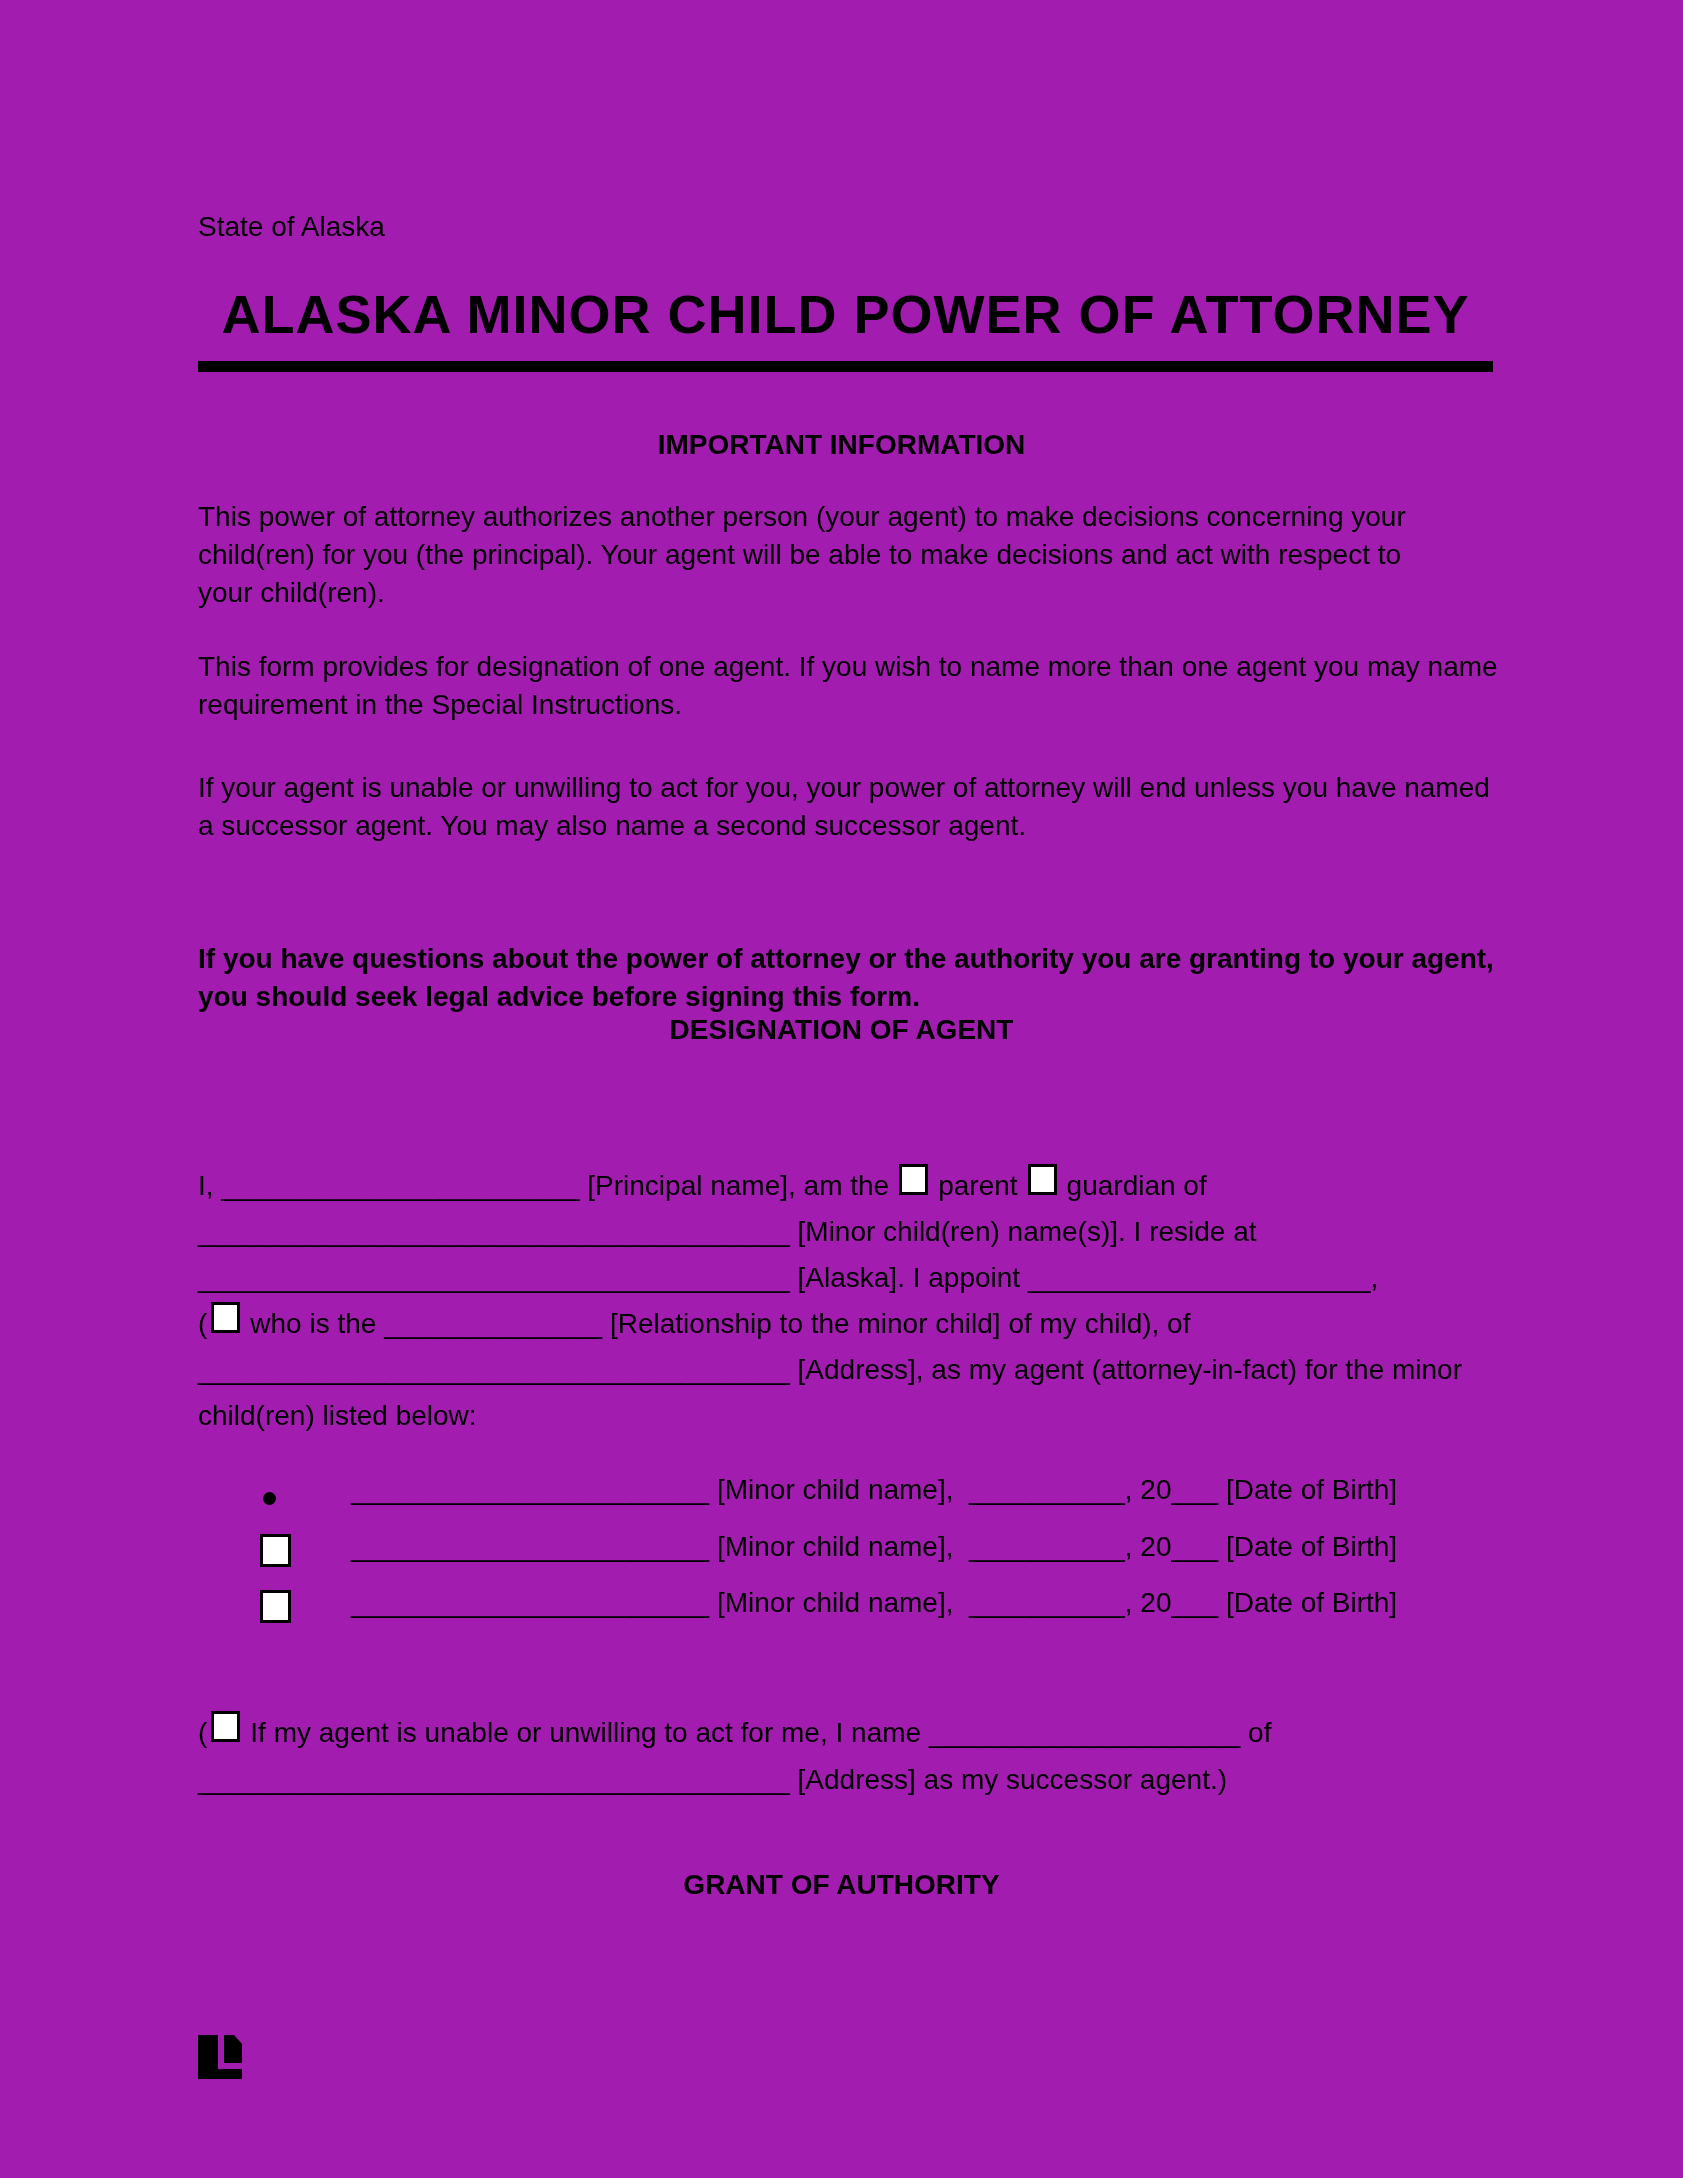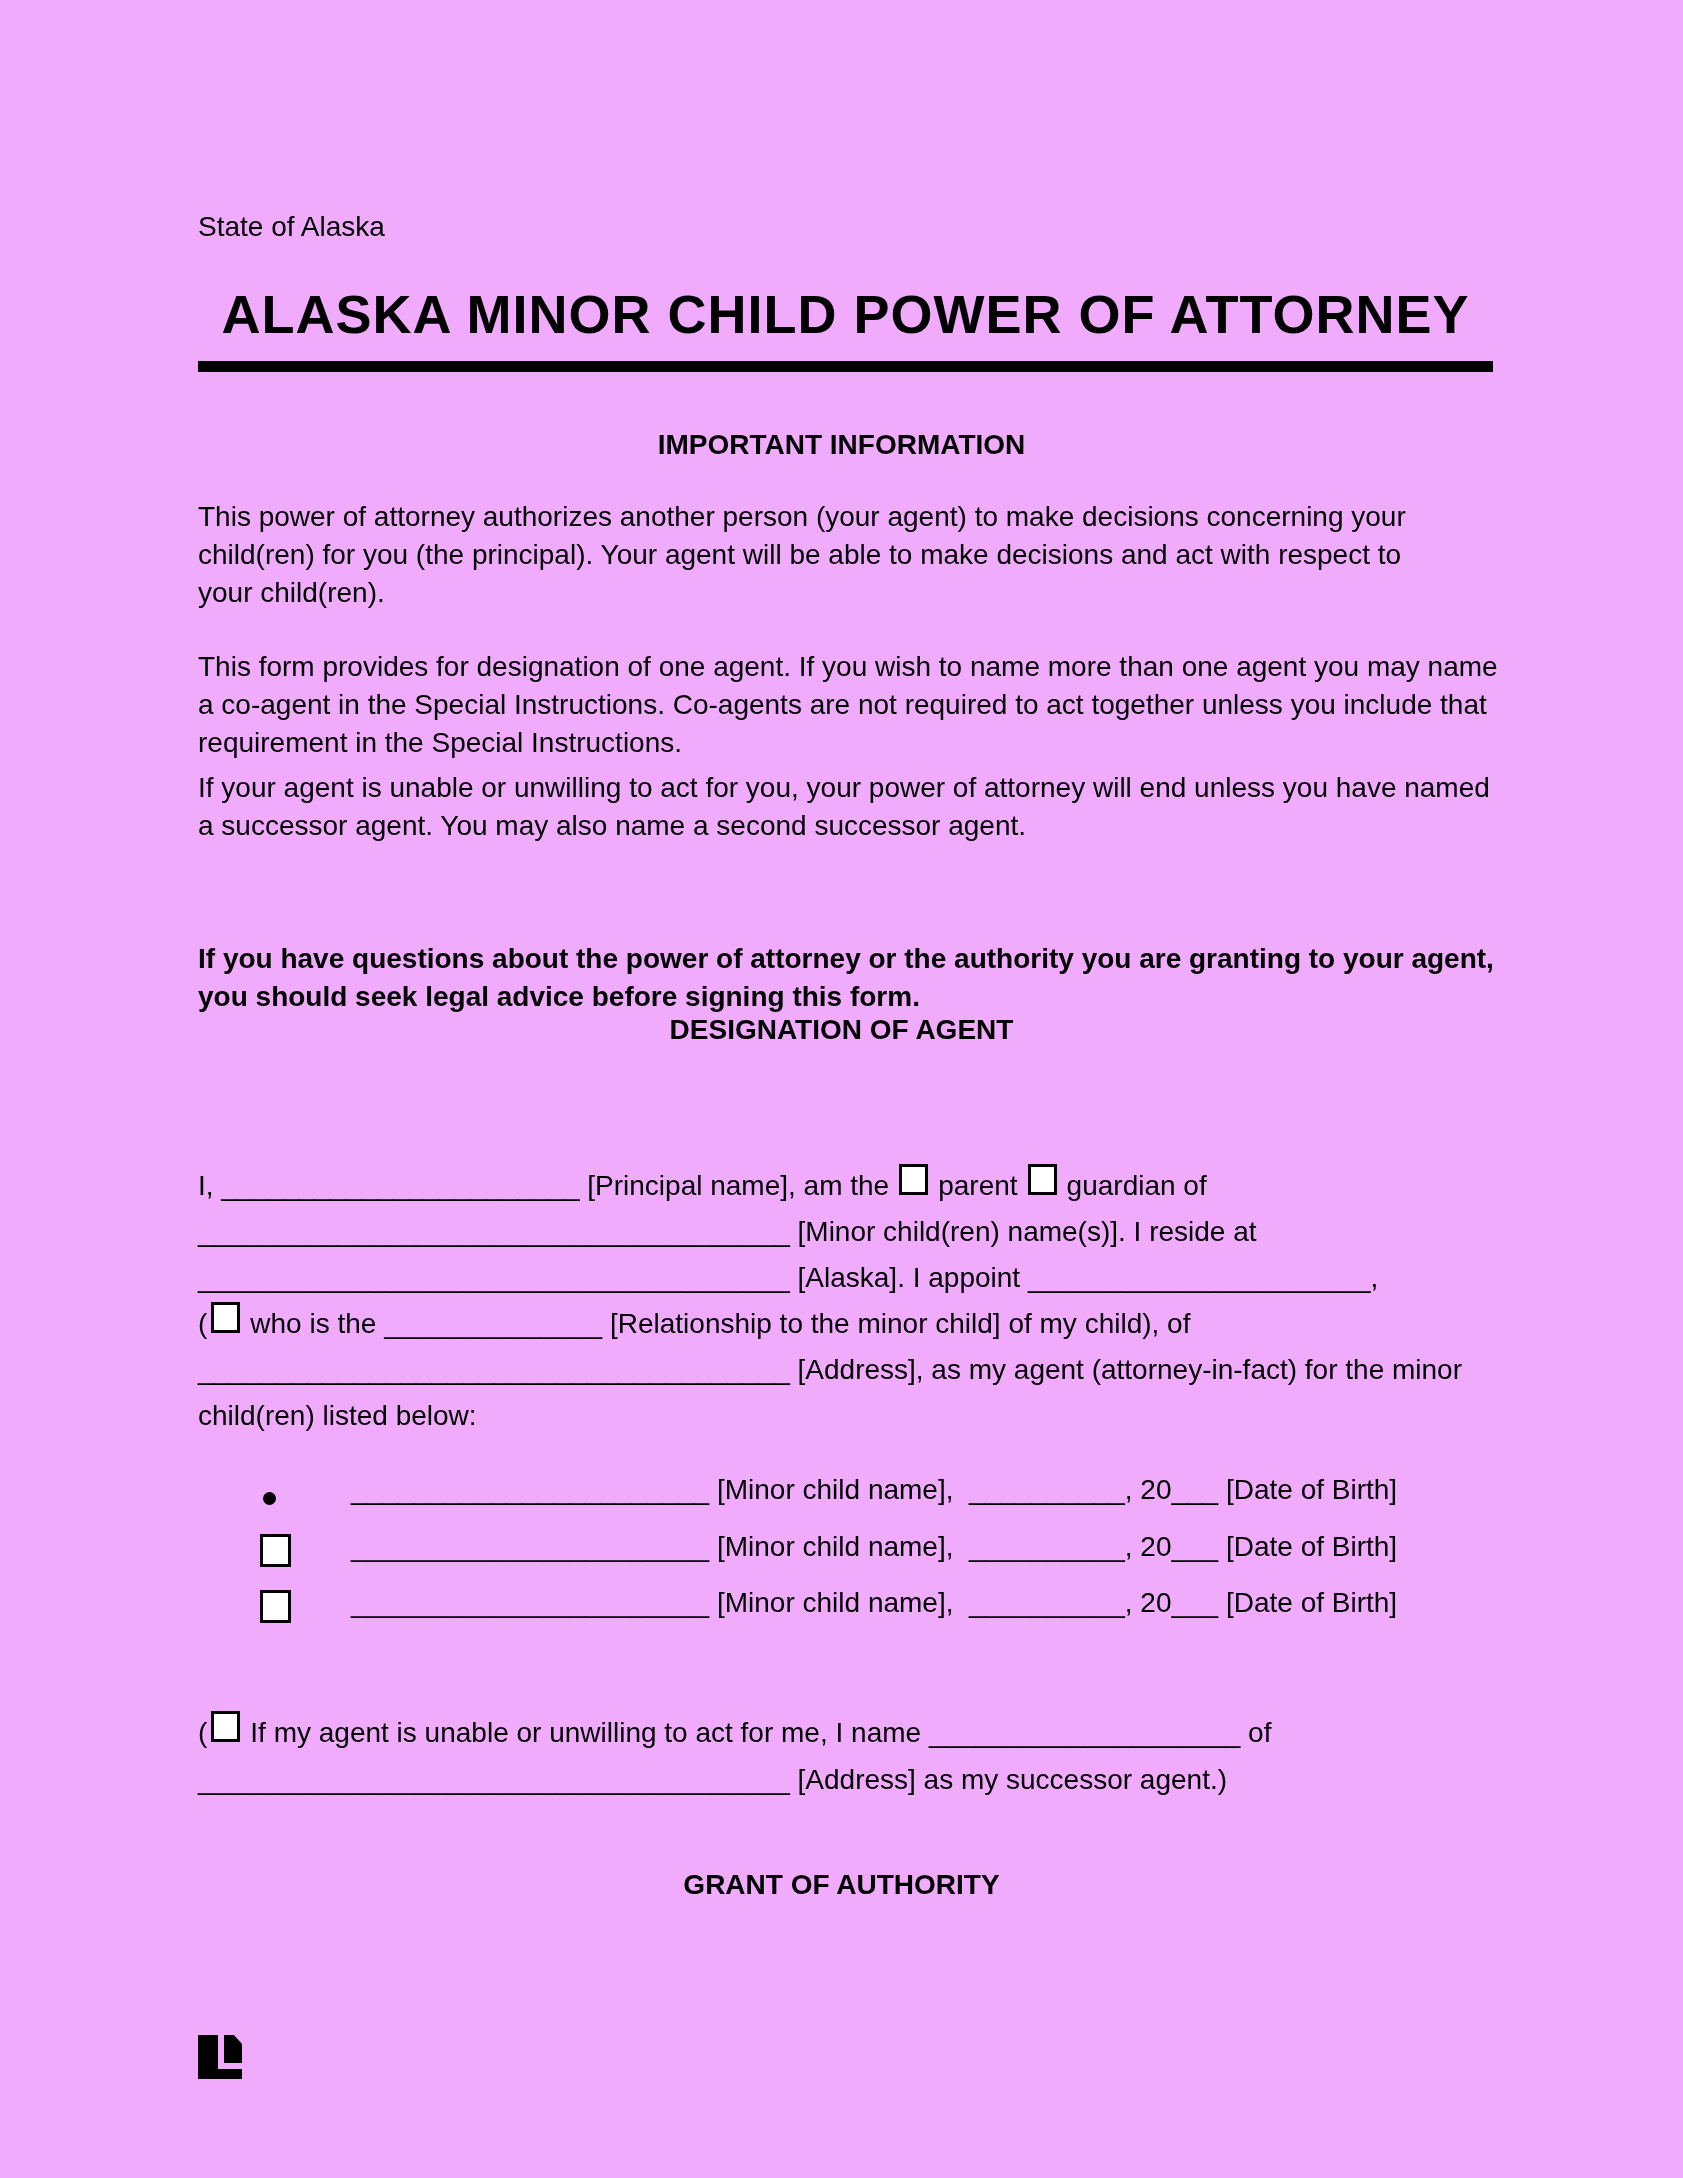--- a/index.html
+++ b/index.html
@@ -1,21 +1,21 @@
 <!DOCTYPE html>
 <html><head>
 <meta charset="utf-8">
 <style>
   html, body { margin: 0; padding: 0; background: #e8e8e8; }
   .page {
     position: relative;
     width: 1683px;
     height: 2178px;
     margin: 0 auto;
-    background: #f0abfc;
+    background: #a21caf;
     font-family: "Liberation Sans", "DejaVu Sans", sans-serif;
     color: #000000;
     overflow: hidden;
   }
   .abs { position: absolute; left: 198px; }
   .state {
     top: 208px;
     font-size: 28px;
     line-height: 38px;
     white-space: pre;
@@ -95,21 +95,20 @@
   <div class="abs heading" style="top:429px">IMPORTANT INFORMATION</div>
 
   <div class="abs para" style="top:498px">
     <div class="bline">This power of attorney authorizes another person (your agent) to make decisions concerning your</div>
     <div class="bline">child(ren) for you (the principal). Your agent will be able to make decisions and act with respect to</div>
     <div class="bline">your child(ren).</div>
   </div>
 
   <div class="abs para" style="top:648px">
     <div class="bline">This form provides for designation of one agent. If you wish to name more than one agent you may name</div>
-    <div class="bline">a co-agent in the Special Instructions. Co-agents are not required to act together unless you include that</div>
     <div class="bline">requirement in the Special Instructions.</div>
   </div>
 
   <div class="abs para" style="top:769px">
     <div class="bline">If your agent is unable or unwilling to act for you, your power of attorney will end unless you have named</div>
     <div class="bline">a successor agent. You may also name a second successor agent.</div>
   </div>
 
   <div class="abs para bold" style="top:912px">
     <div class="bline">If you have questions about the power of attorney or the authority you are granting to your agent,</div>

